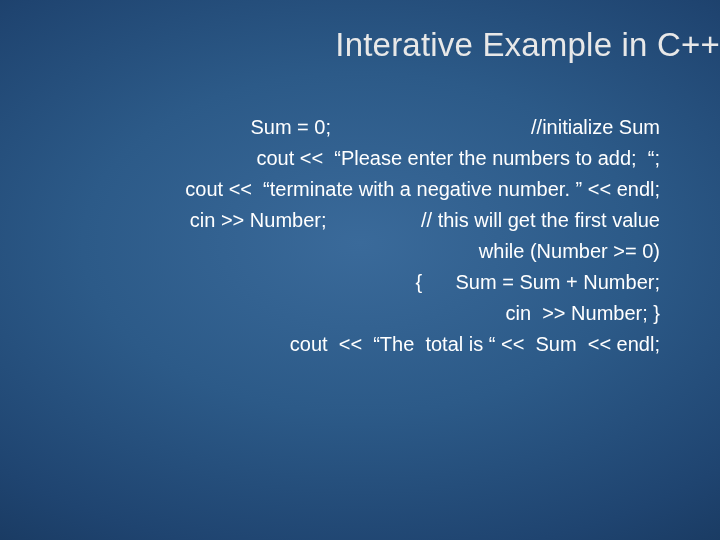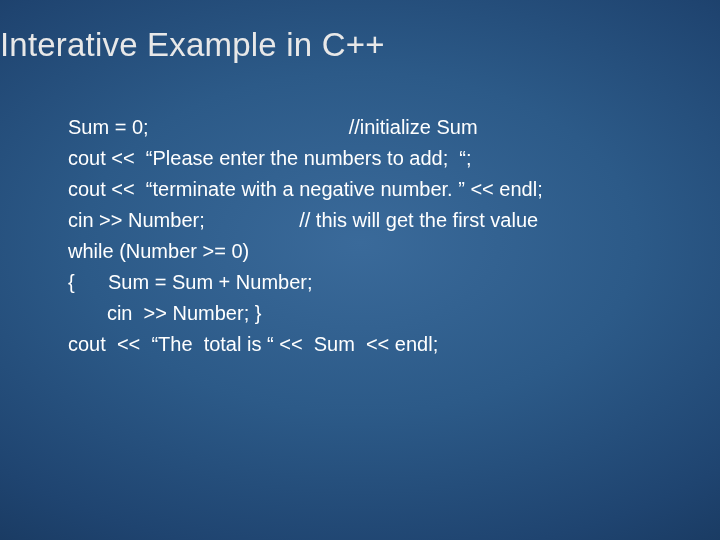--- a/index.html
+++ b/index.html
@@ -14,31 +14,32 @@
     height: 540px;
     background: radial-gradient(ellipse 110% 90% at 50% 45%, #3a6a9a 0%, #2c5a88 35%, #1f4470 65%, #102a4a 100%);
     position: relative;
     font-family: Arial, Helvetica, sans-serif;
     box-sizing: border-box;
   }
   .title {
     color: #e8e8e8;
     font-size: 33px;
     font-weight: 400;
-    text-align: left;
+    text-align: right;
     padding-top: 26px;
     letter-spacing: 0.2px;
   }
   .body {
     color: #ffffff;
     font-size: 20px;
     line-height: 1.55;
     padding: 48px 60px 0 68px;
     white-space: pre;
     font-weight: 400;
+    text-align: right;
   }
 </style>
 </head>
 <body>
 
 <div class="slide">
   <div class="title">Interative Example in C++</div>
   <div class="body"><span>Sum = 0;                                    //initialize Sum</span>
 <span>cout &lt;&lt;  “Please enter the numbers to add;  “;</span>
 <span>cout &lt;&lt;  “terminate with a negative number. ” &lt;&lt; endl;</span>

